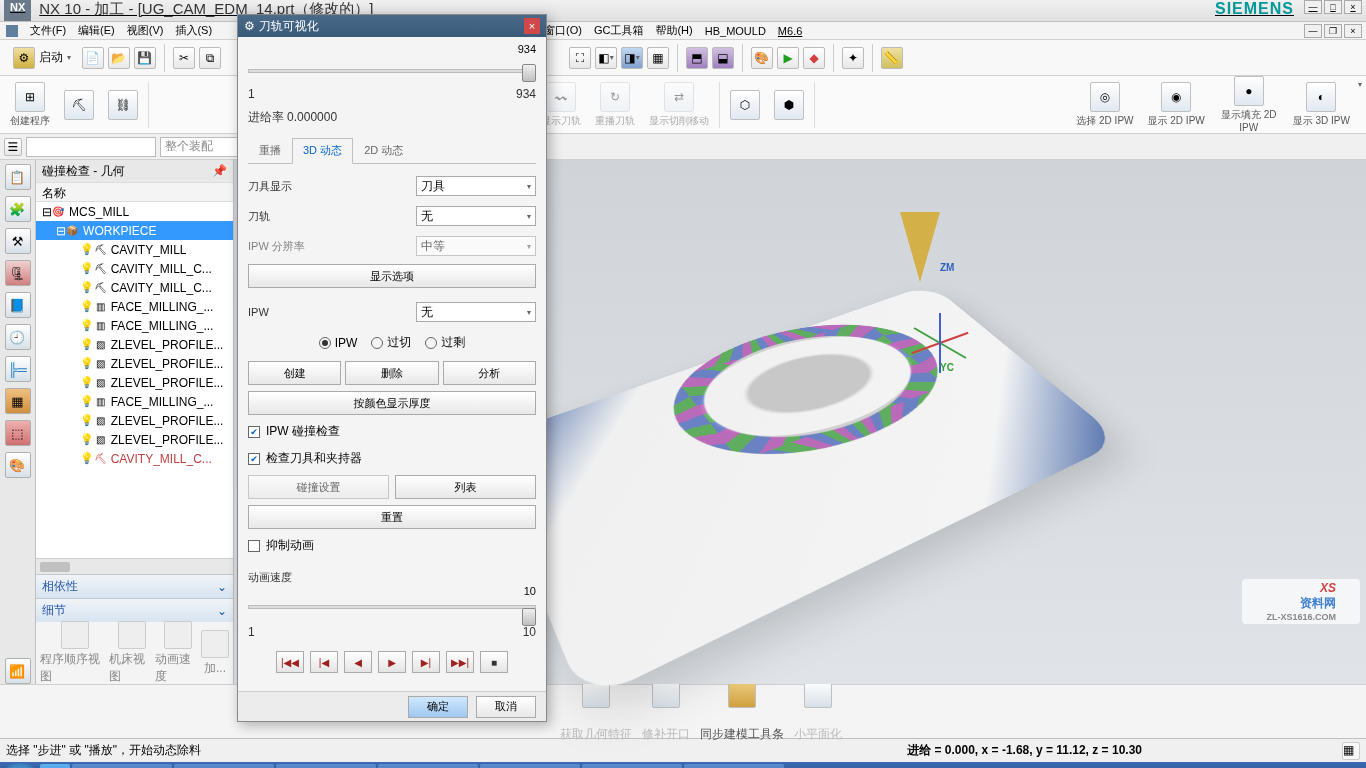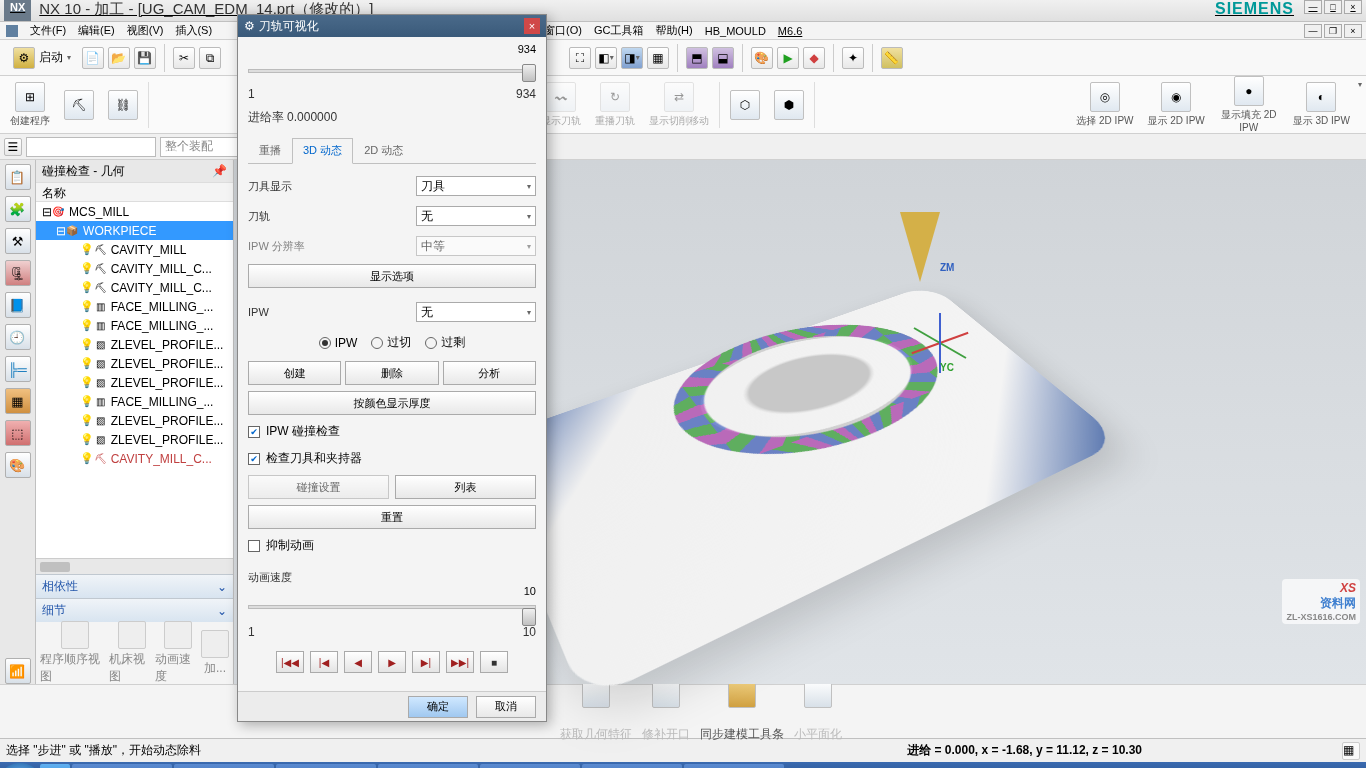--- a/index.html
+++ b/index.html
@@ -85,21 +85,21 @@
 .btn-row3 { display:flex;gap:4px; }
 .btn-row3 .dlg-btn { flex:1; }
 .check-row { display:flex;align-items:center;gap:6px;font-size:11px;padding:2px 0; }
 .checkbox { width:12px;height:12px;border:1px solid #666;background:#fff;display:flex;align-items:center;justify-content:center;font-size:9px;color:#0066cc; }
 .media-row { display:flex;gap:6px;justify-content:center;padding:6px 0; }
 .media-btn { width:28px;height:22px;border:1px solid #aaa;background:linear-gradient(#fff,#e4e4e4);display:flex;align-items:center;justify-content:center;font-size:10px;color:#a02020;cursor:pointer; }
 .dlg-footer { height:30px;background:#ececec;border-top:1px solid #ccc;display:flex;align-items:center;justify-content:flex-end;gap:8px;padding:0 10px; }
 .dlg-footer .dlg-btn{width:60px;height:22px;}
 .dlg-footer .ok{background:linear-gradient(#d0e8ff,#a0c8f0);}
 .blue-text{color:#0066cc;text-align:center;font-size:11px;padding:2px;}
-.watermark { position:absolute;right:6px;bottom:60px;font-size:22px;font-weight:bold;color:#4080d0;background:rgba(255,255,255,0.7);padding:2px 4px;border-radius:4px;display:flex;flex-direction:column;align-items:flex-end; }
+.watermark { position:absolute;right:6px;bottom:60px;font-size:22px;font-weight:bold;color:#4080d0;background:rgba(255,255,255,0.7);padding:2px 24px;border-radius:4px;display:flex;flex-direction:column;align-items:flex-end; }
 .watermark .sub{font-size:9px;color:#888;}
 .bottom-strip{height:54px;background:#f4f4f4;border-top:1px solid #d0d0d0;display:flex;align-items:center;padding:0 10px;gap:10px;}
 .strip-btn{display:flex;flex-direction:column;align-items:center;font-size:10px;color:#555;gap:18px;}
 .strip-btn .sic{width:28px;height:28px;background:linear-gradient(#fff,#d8e0e8);border:1px solid #c0c0c0;border-radius:2px;}
 .strip-btn.disabled{color:#bbb;}
 .dd-arrow{font-size:8px;color:#666;}
 </style>
 </head>
 <body>
 

